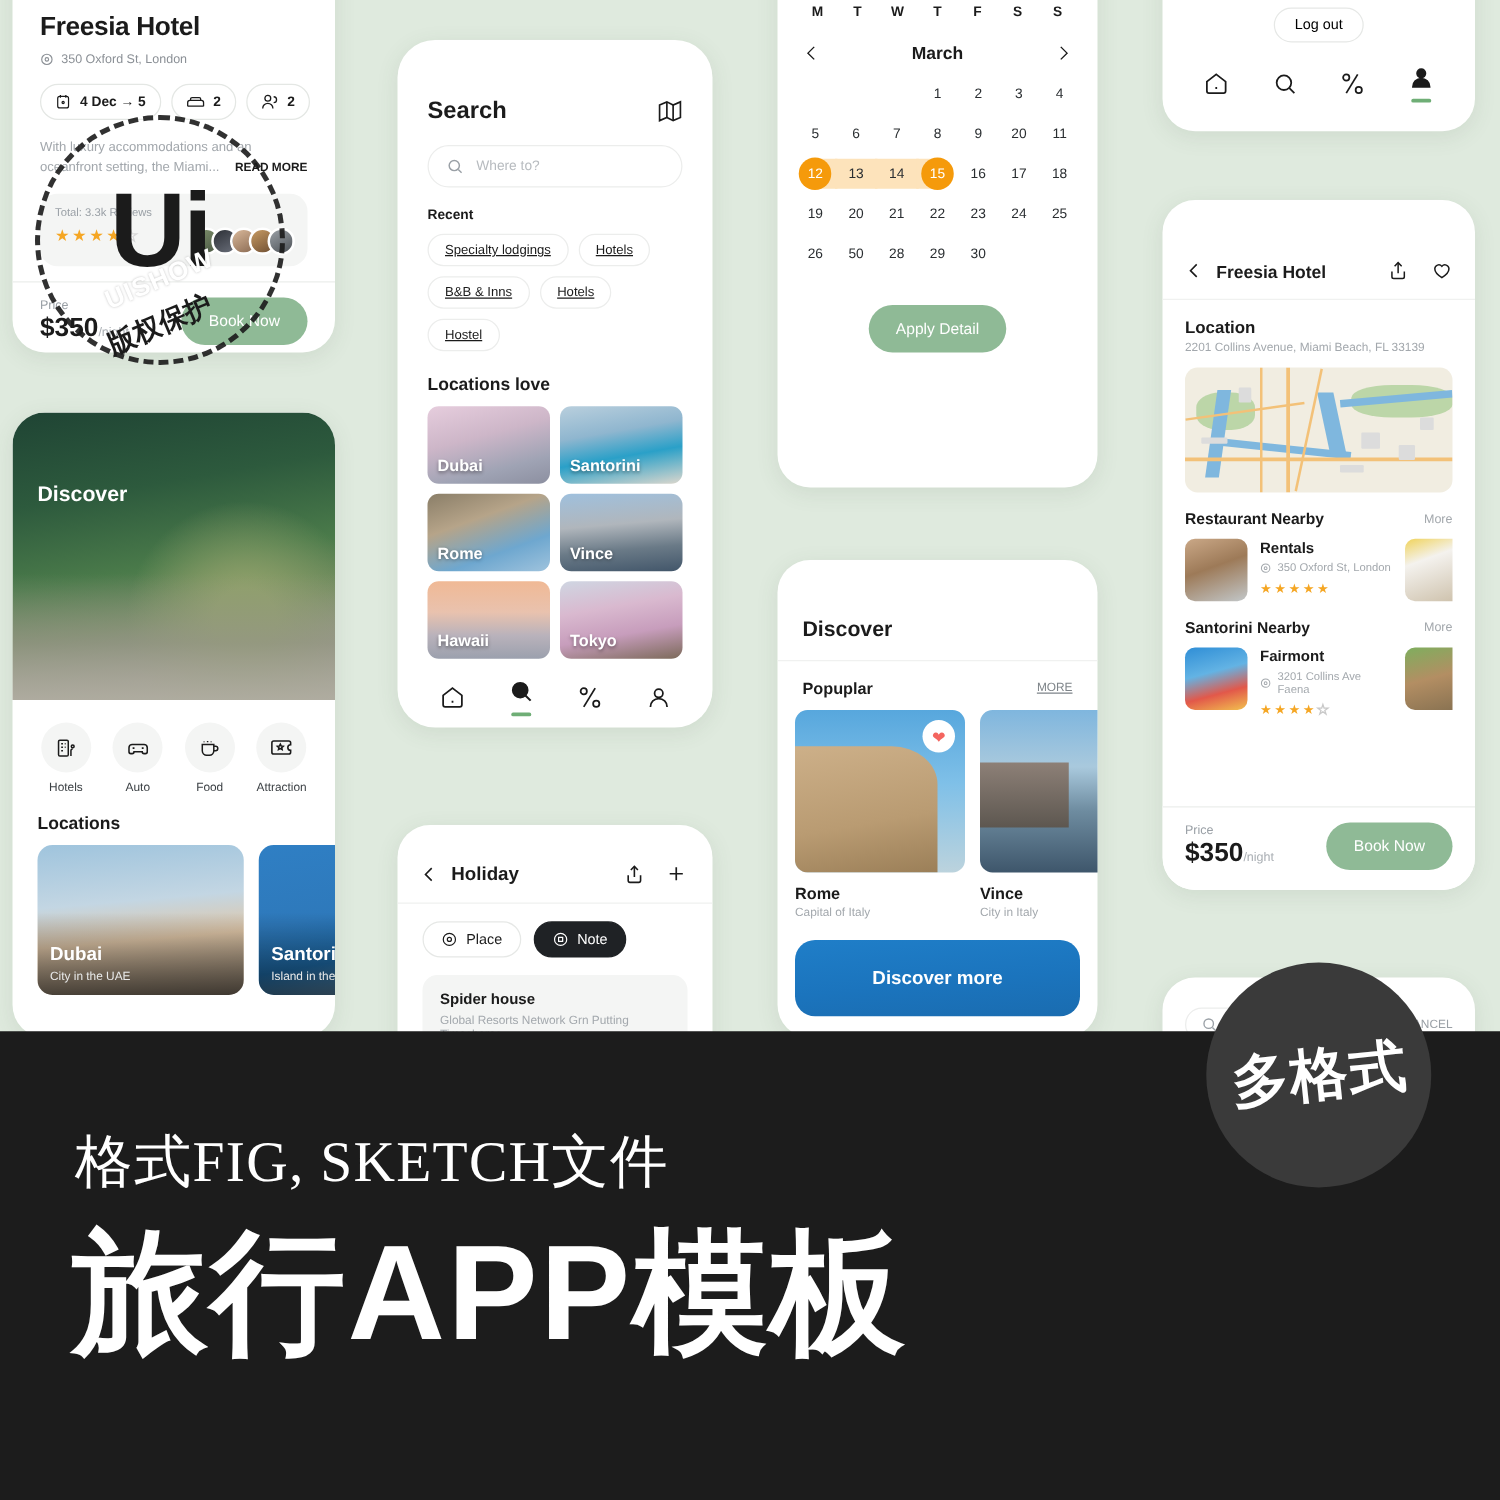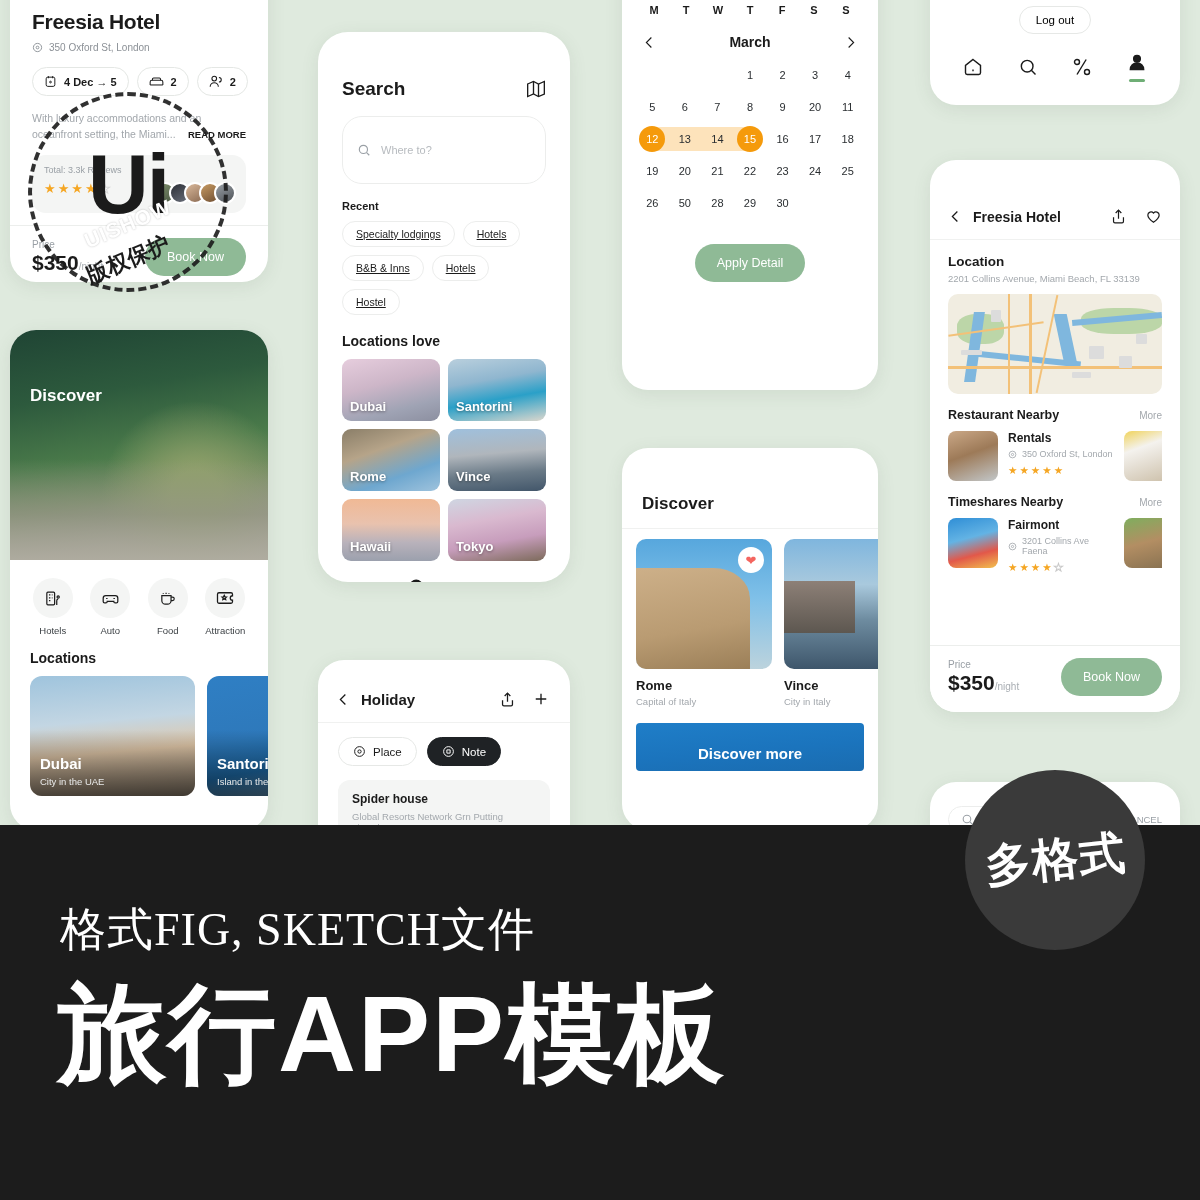--- a/index.html
+++ b/index.html
@@ -87,21 +87,21 @@
   .img-dubai { background: linear-gradient(175deg,#9fc4dd 0%,#c3d6e3 38%,#e0c7a8 62%,#8b7d6c 100%); }
   .img-santorini { background: linear-gradient(170deg,#2f7fc4 0%,#2e79bb 45%,#1f6fae 70%,#8aa7b8 100%); }
 
   
   #search-panel { left: 318px; top: 32px; width: 252px; height: 550px; border-radius: 30px; }
   .sp-pad { padding: 46px 24px 0 24px; }
   .sp-head { display: flex; align-items: center; justify-content: space-between; }
   .sp-title { font-size: 19px; font-weight: 700; }
   .search-field {
     display: flex; align-items: center; gap: 10px;
-    border: 1px solid #ecedec; border-radius: 20px; padding: 26px 14px; margin-top: 16px; justify-content: space-between;
+    border: 1px solid #ecedec; border-radius: 20px; padding: 9px 14px; margin-top: 16px; justify-content: space-between;
   }
   .search-field input {
     border: none; outline: none; font-family: inherit; font-size: 11px;
     color: #35393d; width: 100%; background: transparent;
   }
   .search-field input::placeholder { color: #b7bbbf; }
   .lbl-sm { font-size: 11px; font-weight: 700; margin-top: 16px; }
   .pillrow { display: flex; gap: 8px; margin-top: 9px; flex-wrap: wrap; }
   .pill { border: 1px solid #ecedec; border-radius: 16px; padding: 6px 13px; font-size: 10.5px; text-decoration: underline; }
   .grid2 { display: grid; grid-template-columns: 1fr 1fr; gap: 8px; margin-top: 10px; }
@@ -168,21 +168,21 @@
     content:""; position:absolute; left:0; top:32%; width:52%; height:40%;
     background: linear-gradient(180deg,#8d8077 0%,#5d5750 100%);
   }
   .heart-btn {
     position: absolute; right: 8px; top: 8px; width: 26px; height: 26px; border-radius: 50%;
     background: #fff; display: flex; align-items: center; justify-content: center;
     color: #f4655f; font-size: 13px; z-index: 3;
   }
   .d2-name { font-size: 13px; font-weight: 700; margin-top: 9px; }
   .d2-cap { font-size: 9.5px; color: #a3a8ad; margin-top: 3px; }
-  .banner { margin: 16px 14px 0 14px; height: 48px; border-radius: 4px; background: linear-gradient(175deg,#1f7ec8 0%,#1b74bd 55%,#1a6cb0 100%); position: relative; overflow:hidden;}
+  .banner { margin: 16px 14px 0 14px; height: 61px; border-radius: 16px; background: linear-gradient(175deg,#1f7ec8 0%,#1b74bd 55%,#1a6cb0 100%); position: relative; overflow:hidden;}
   .banner .t { position: absolute; left: 0; right: 0; top: 22px; text-align: center; color: #fff; font-size: 15px; font-weight: 700; }
 
   
   #account-panel { left: 930px; top: -30px; width: 250px; height: 135px; border-radius: 0 0 26px 26px; }
   .logout-wrap { display: flex; justify-content: center; padding-top: 36px; }
   .logout-btn { border: 1px solid #e6e8e6; border-radius: 16px; padding: 7px 16px; font-size: 11.5px; background:#fff; font-family: inherit; cursor: pointer;}
 
   
   #detail-panel { left: 930px; top: 160px; width: 250px; height: 552px; border-radius: 26px; }
   .dp-head { display: flex; align-items: center; gap: 10px; padding: 48px 18px 14px 18px; border-bottom: 1px solid #f0f1f0; }
@@ -664,20 +664,24 @@
           <span>30</span>
         </div>
       </div>
     <div class="cal-apply">
       <button class="btn-green">Apply Detail</button>
     </div>
   </div>
 
   <div class="panel" id="discover2-panel">
     <div class="d2-title">Discover</div>
+    <div class="d2-sub">
+      <div class="h">Popuplar</div>
+      <div class="m">MORE</div>
+    </div>
     <div class="d2-grid">
       <div class="d2-card">
         <div class="d2-img rome">
           <div class="heart-btn">❤</div>
         </div>
         <div class="d2-name">Rome</div>
         <div class="d2-cap">Capital of Italy</div>
       </div>
       <div class="d2-card">
         <div class="d2-img vince"></div>
@@ -795,21 +799,21 @@
                 </svg>
             </span>
             <span>350 Oxford St, London</span>
           </div>
           <div class="nb-stars">★★★★★</div>
         </div>
         <div class="nb-peek t-rest2"></div>
       </div>
 
       <div class="sec-h">
-        <div class="h">Timeshares Nearby</div>
+        <div class="h">Santorini Nearby</div>
         <div class="m">More</div>
       </div>
       <div class="nb-row">
         <div class="nb-thumb t-attr"></div>
         <div>
           <div class="nb-name">Fairmont</div>
           <div class="nb-addr">
             <span>
               <svg width="9" height="9" viewBox="0 0 24 24" fill="none" stroke="#a3a8ad" stroke-width="2.2">
                   <circle cx="12" cy="12" r="9"></circle>

